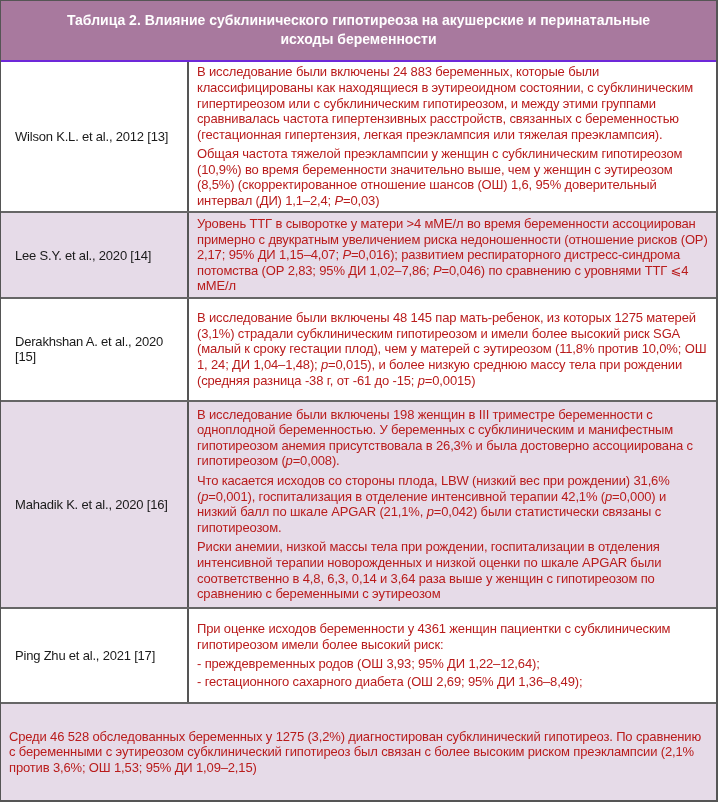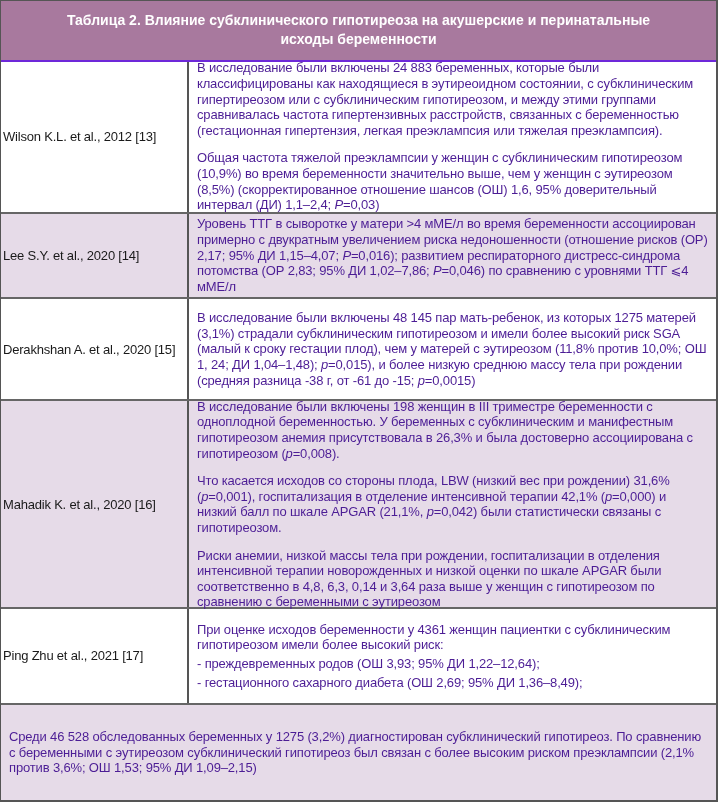--- a/index.html
+++ b/index.html
@@ -24,33 +24,33 @@
     padding: 0 40px;
   }
   .row { display: flex; box-sizing: border-box; border-bottom: 2px solid #666666; }
   .row:last-child { border-bottom: none; }
   .row.alt { background: #e6dbe8; }
   .row.plain { background: #ffffff; }
   .cell-ref {
     width: 188px; box-sizing: border-box;
     border-right: 2px solid #555555;
     display: flex; align-items: center;
-    padding-left: 2px;
+    padding-left: 14px;
     font-size: 13px; color: #1a1a1a;
     letter-spacing: -0.2px;
   }
   .cell-desc {
     flex: 1; box-sizing: border-box;
     padding: 0 8px 0 8px;
     display: flex; flex-direction: column; justify-content: center;
-    font-size: 13px; line-height: 15.6px; color: #4c1d95;
+    font-size: 13px; line-height: 15.6px; color: #b91c1c;
     letter-spacing: -0.15px;
   }
   .para { margin: 0; }
-  .para + .para { margin-top: 12px; }
+  .para + .para { margin-top: 4px; }
   .tight .para + .para { margin-top: 3px; }
   .r1 { height: 152px; }
   .r2 { height: 86px; }
   .r3 { height: 103px; }
   .r4 { height: 208px; }
   .r5 { height: 96px; }
   .r6 { height: 96px; }
 </style>
 </head>
 <body>

